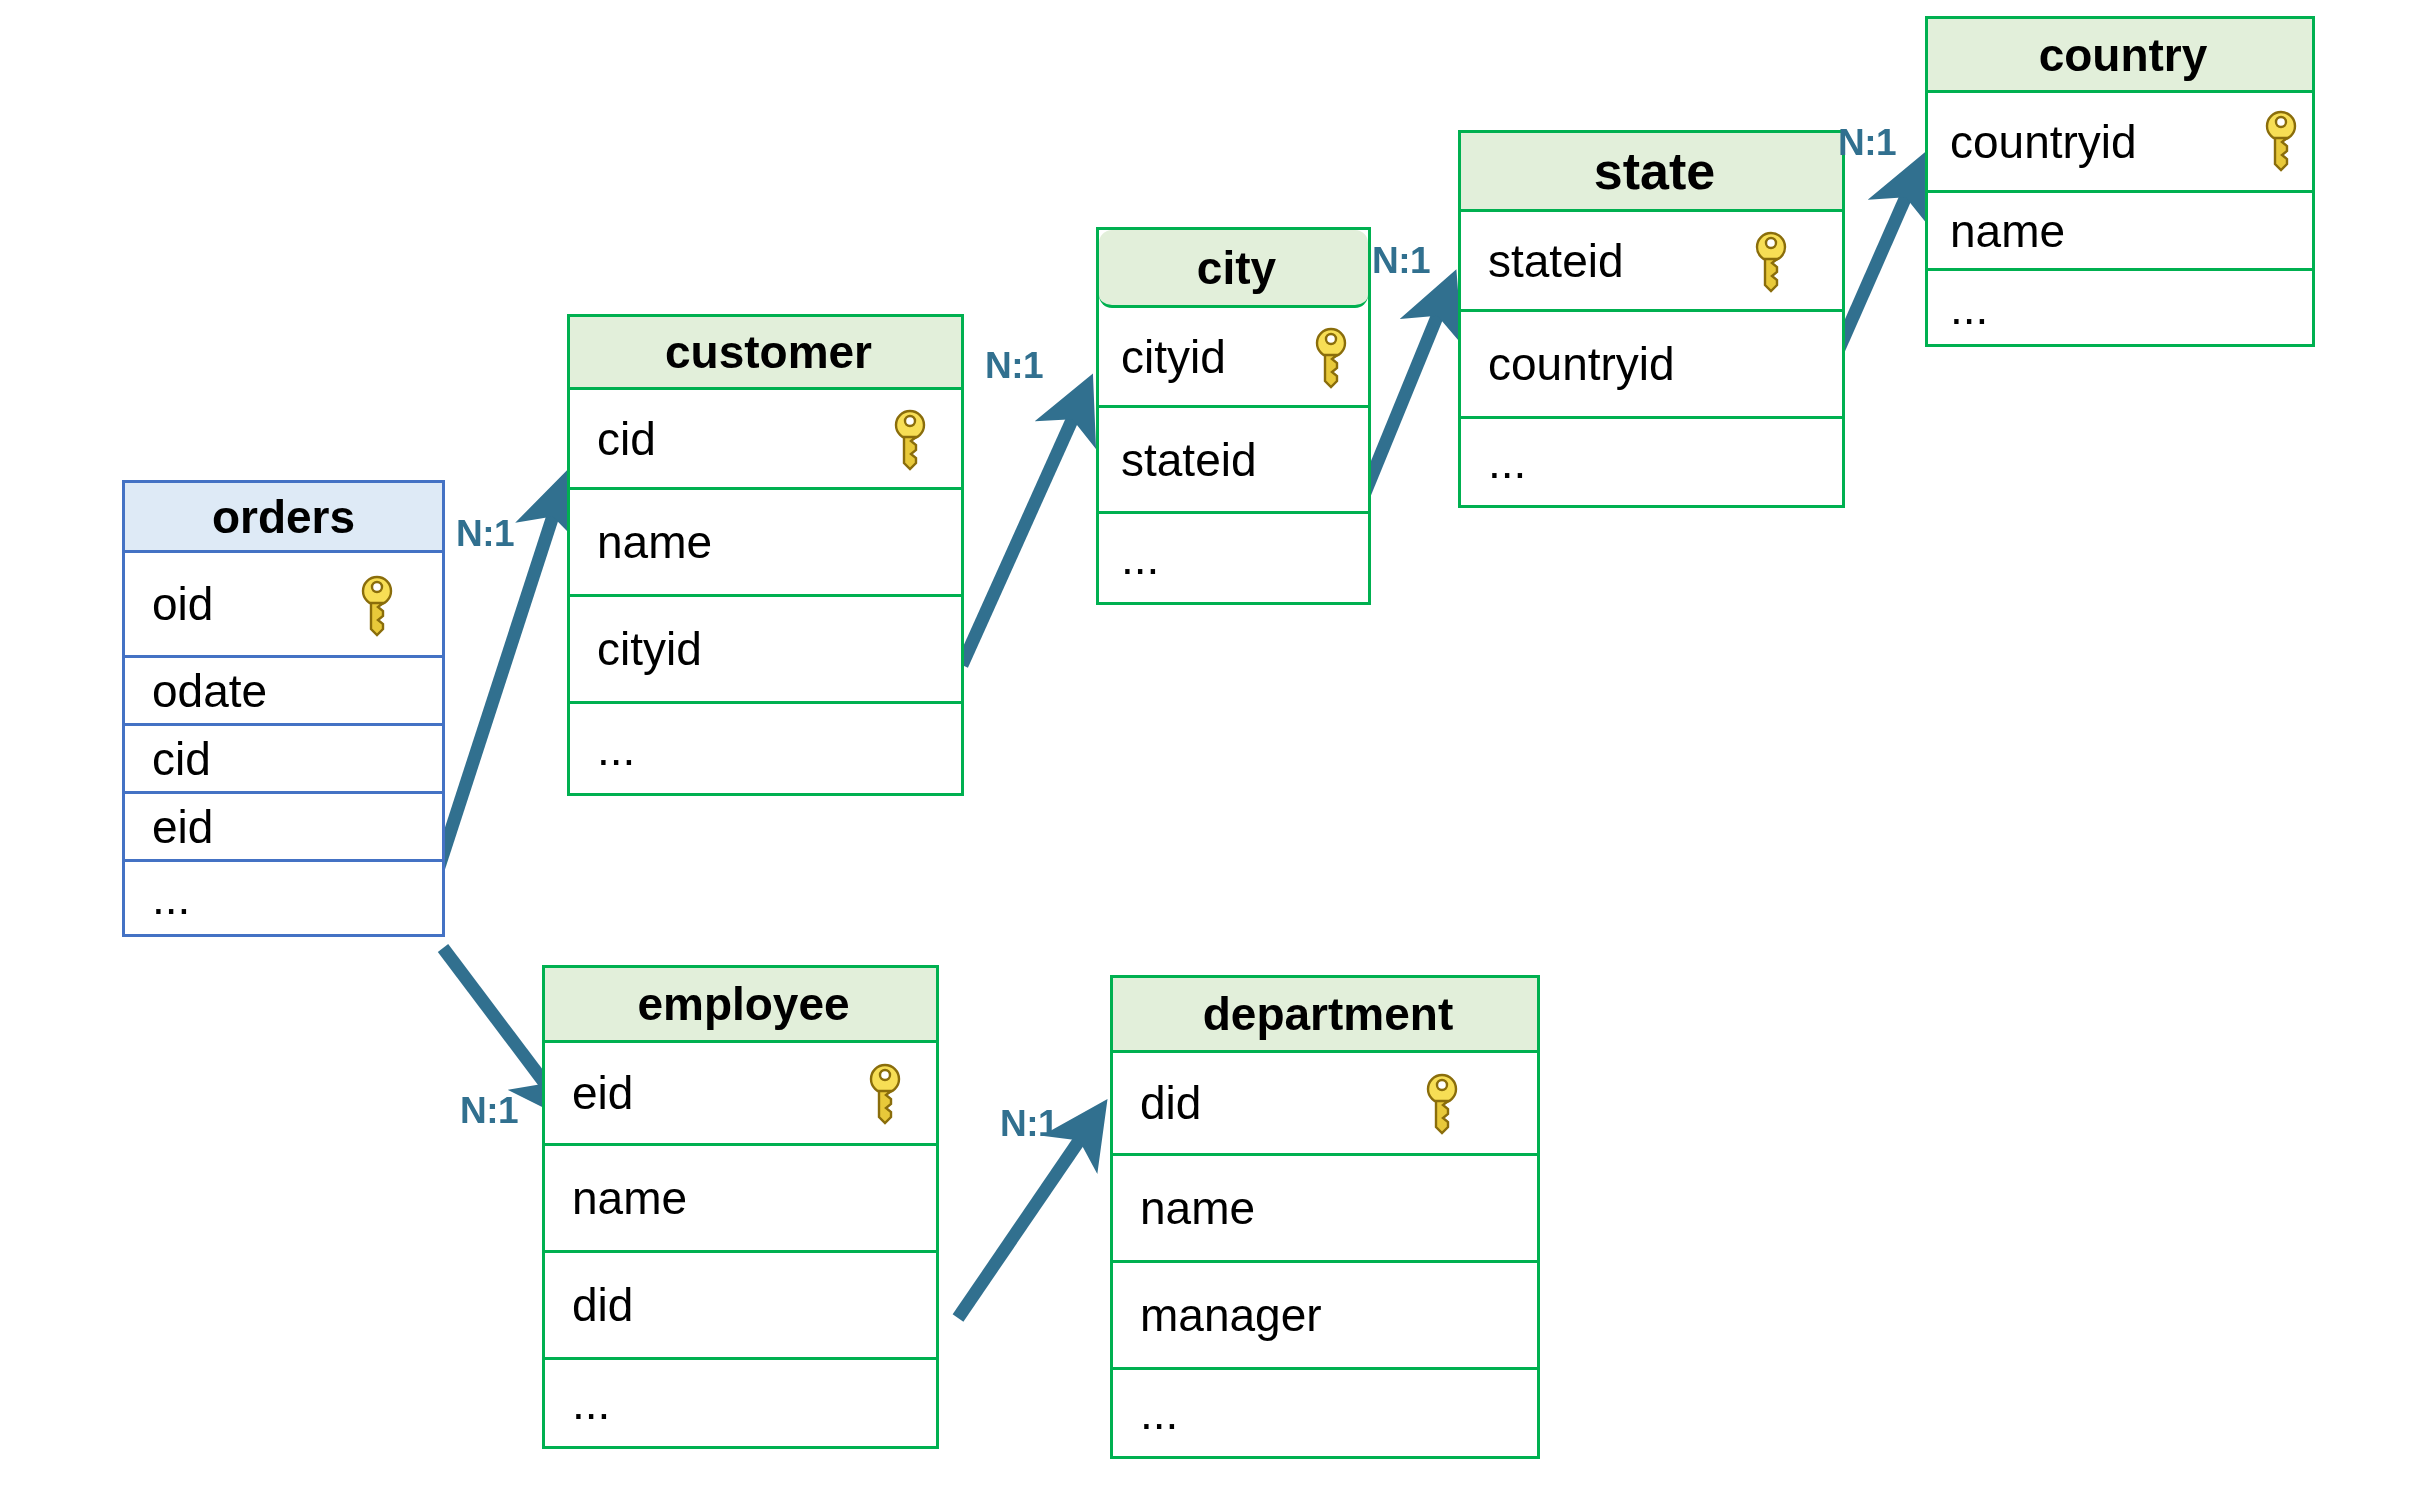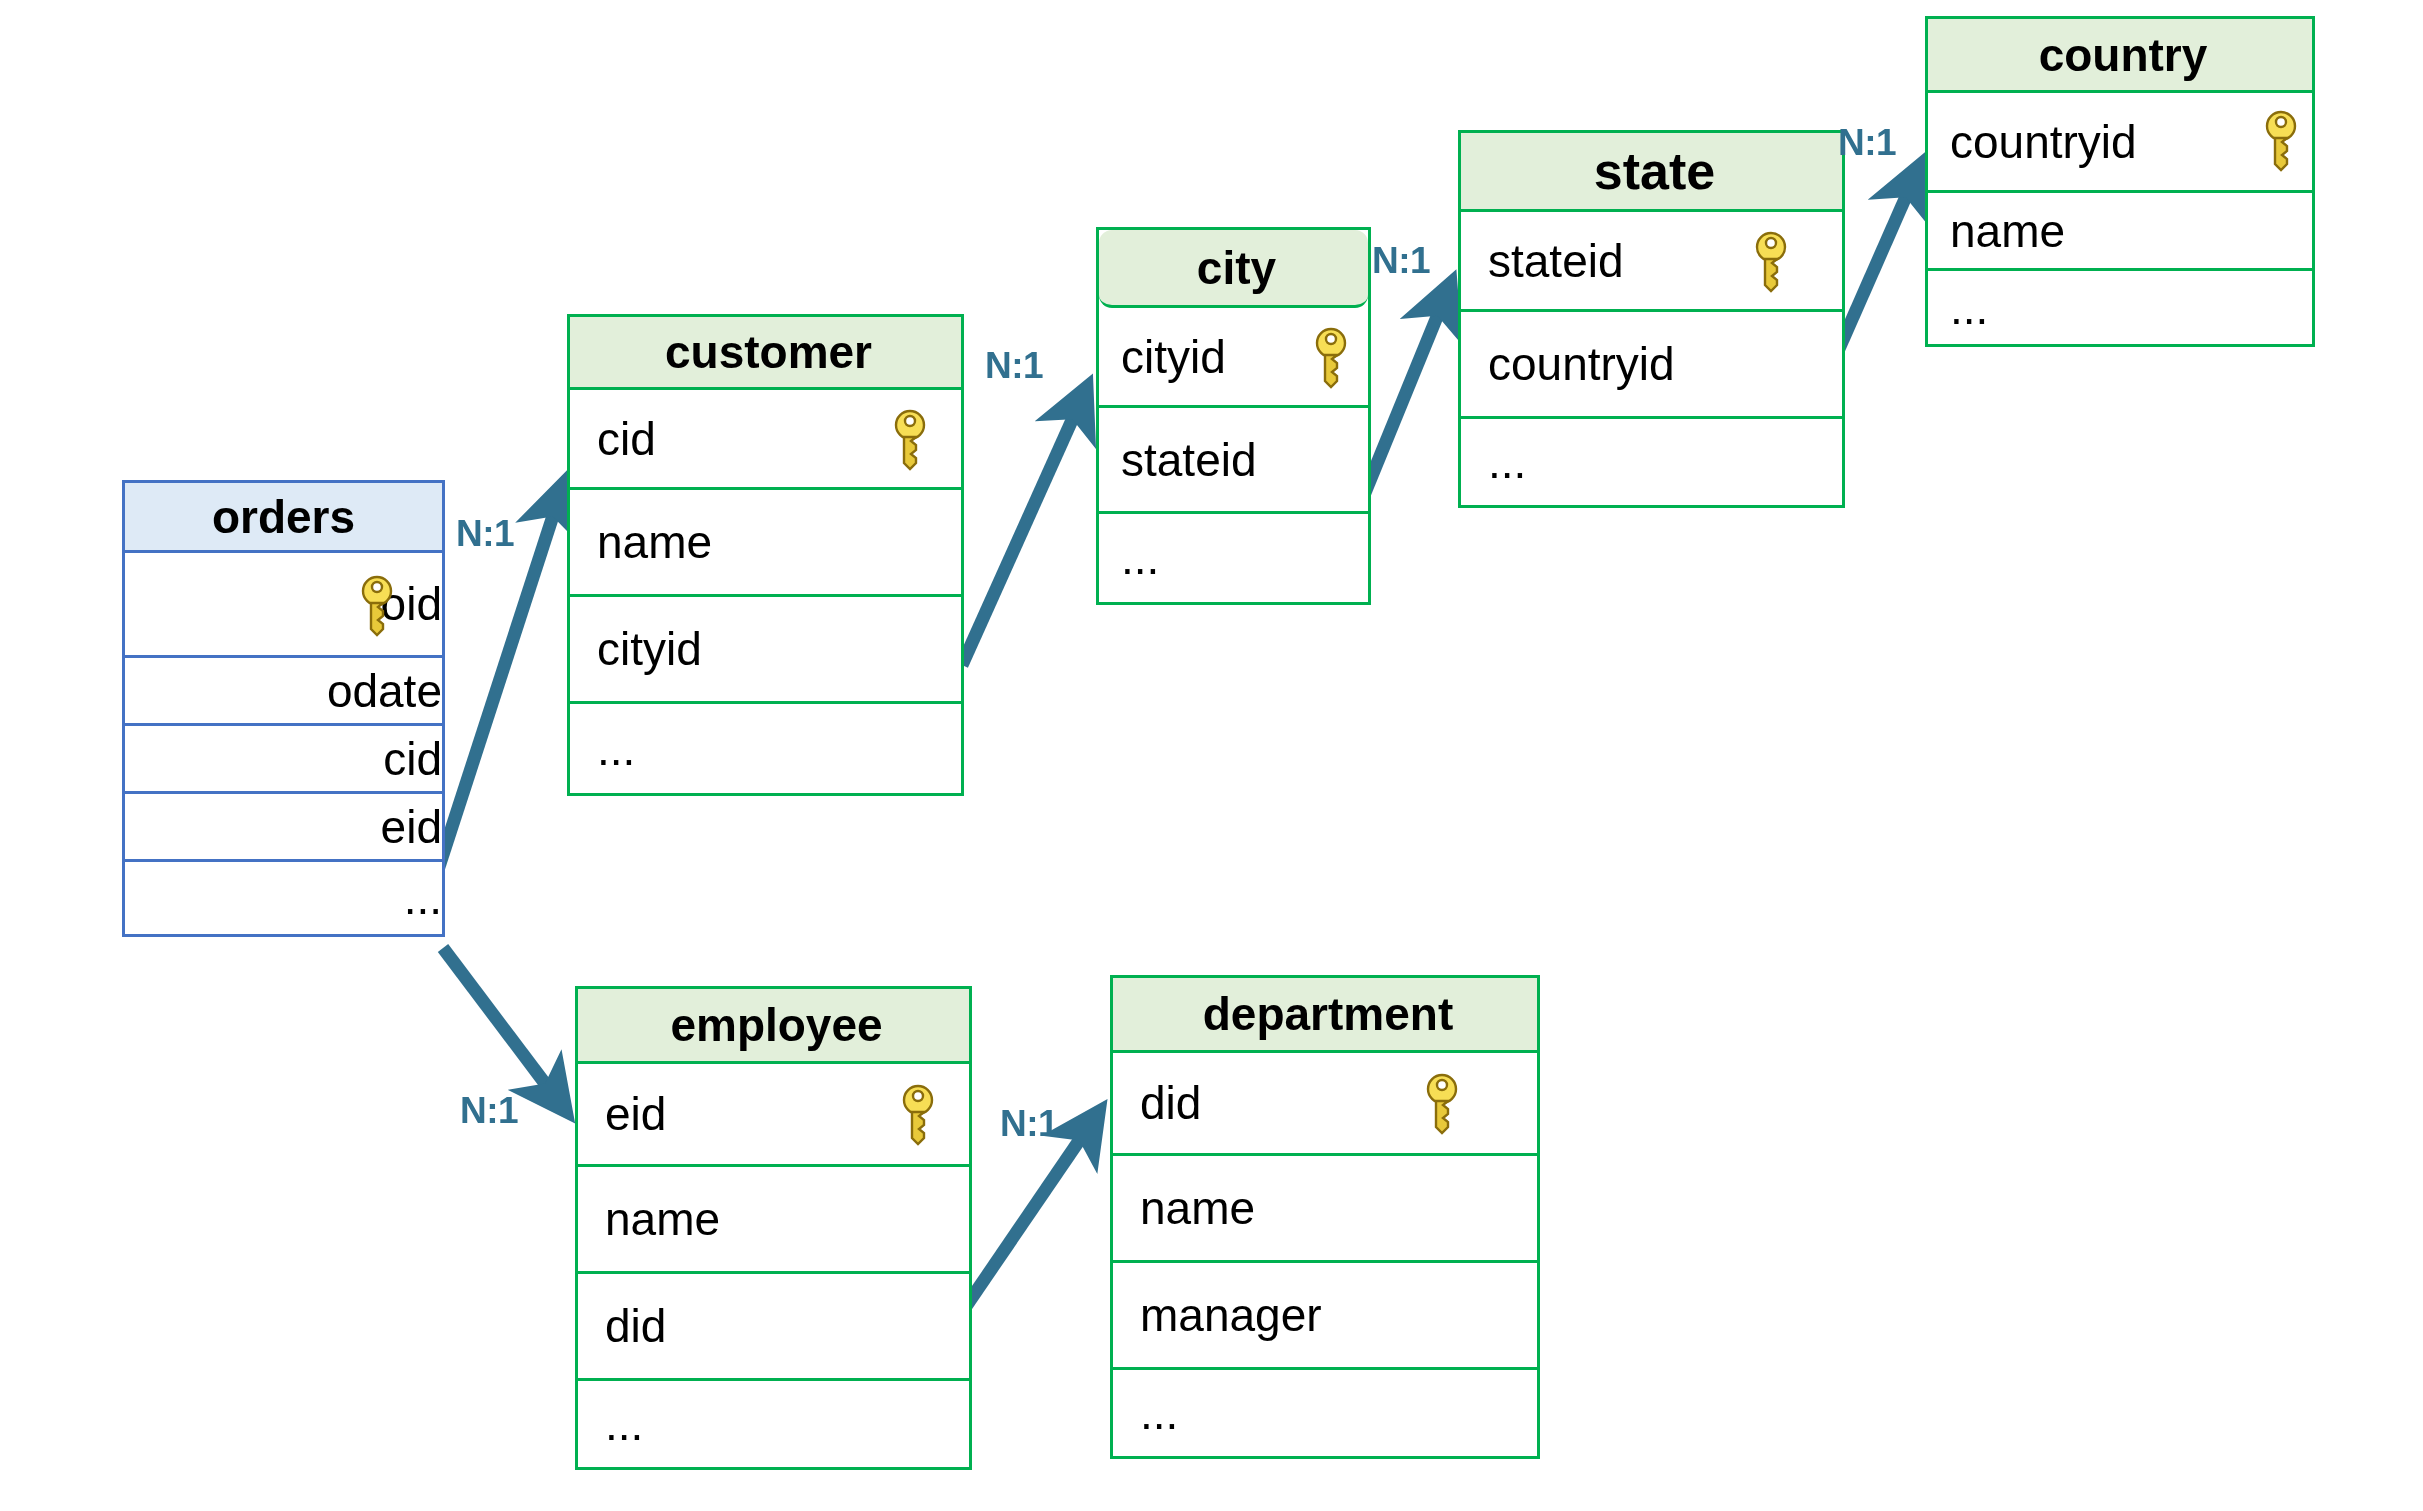--- a/index.html
+++ b/index.html
@@ -62,21 +62,20 @@
   
   .t-blue {
     border: 3px solid #4472C4;
   }
   .t-blue .hdr {
     background: #DEEAF6;
     border-bottom: 3px solid #4472C4;
   }
   .t-blue .row {
     border-bottom: 3px solid #4472C4;
-    justify-content: flex-end;
   }
   .t-blue .row.last {
     border-bottom: none;
   }
   
   .keyicon {
     position: absolute;
     width: 46px;
     height: 62px;
     display: block;
@@ -251,21 +250,21 @@
       </svg>
     </div>
     <div class="row" style="height:78px; padding-left:22px;">
       <span class="fname">name</span>
     </div>
     <div class="row last" style="height:73px; padding-left:22px;">
       <span class="fname">...</span>
     </div>
   </div>
 
-  <div class="table t-green" style="left:575px; top:965px; width:397px; font-size:46px;margin-top:21px;">
+  <div class="table t-green" style="left:542px; top:965px; width:397px; font-size:46px;">
     <div class="hdr" style="height:75px; font-size:46px;">
       <span>employee</span>
     </div>
     <div class="row" style="height:103px; padding-left:27px;">
       <span class="fname">eid</span>
       <svg class="keyicon" style="right:28px; top:20px;" viewBox="0 0 46 62" xmlns="http://www.w3.org/2000/svg">
         <g stroke="#8A6D0B" stroke-width="2.4">
           <circle cx="23" cy="16" r="14" fill="#F7DE55"></circle>
           <circle cx="23" cy="12" r="5" fill="#ffffff"></circle>
           <path d="M17 28 L17 54 L23 60 L29 54 L29 49 L24 45 L29 41 L29 36 L24 32 L29 28 Z" fill="#E8C93A"></path>

